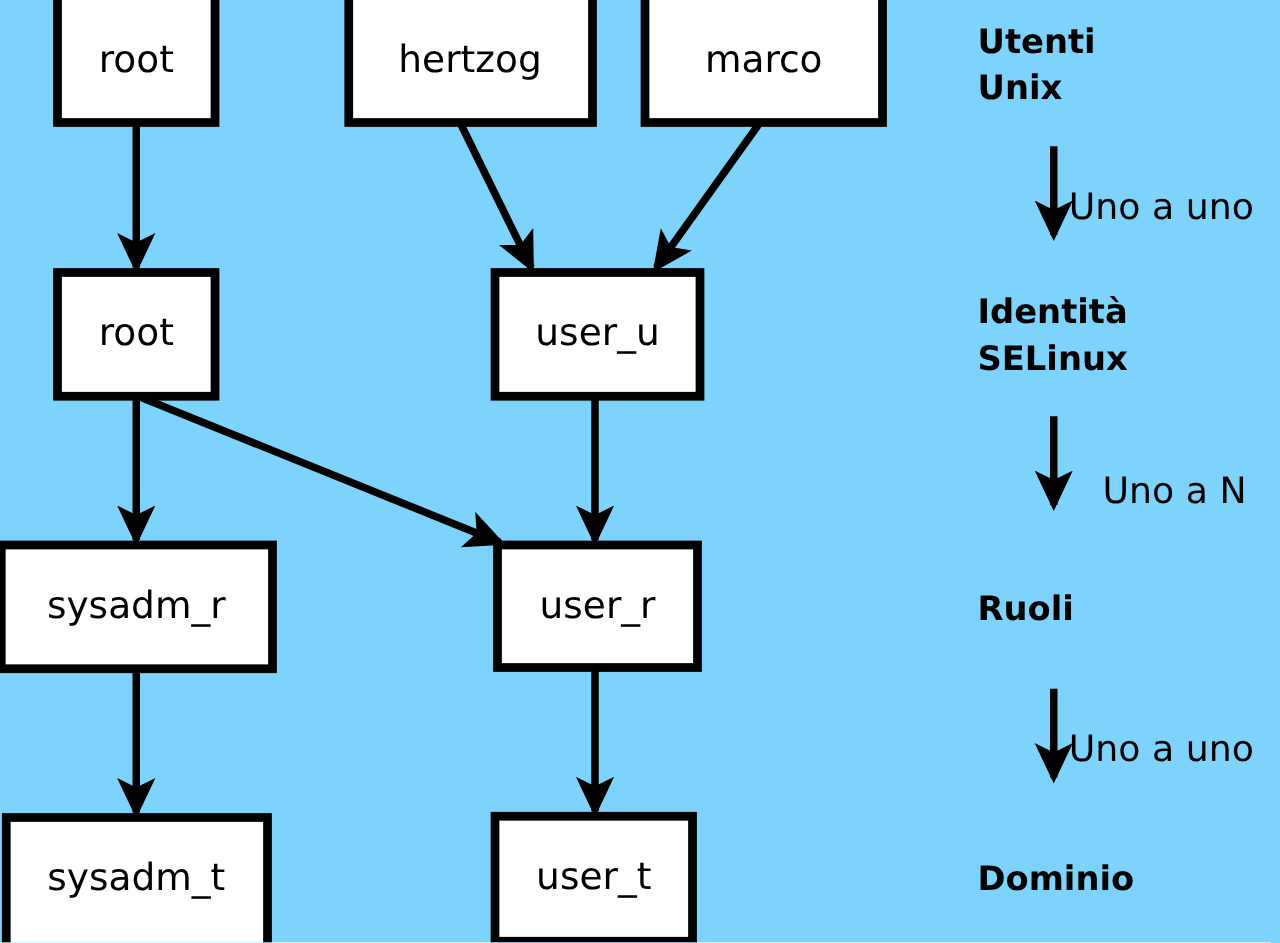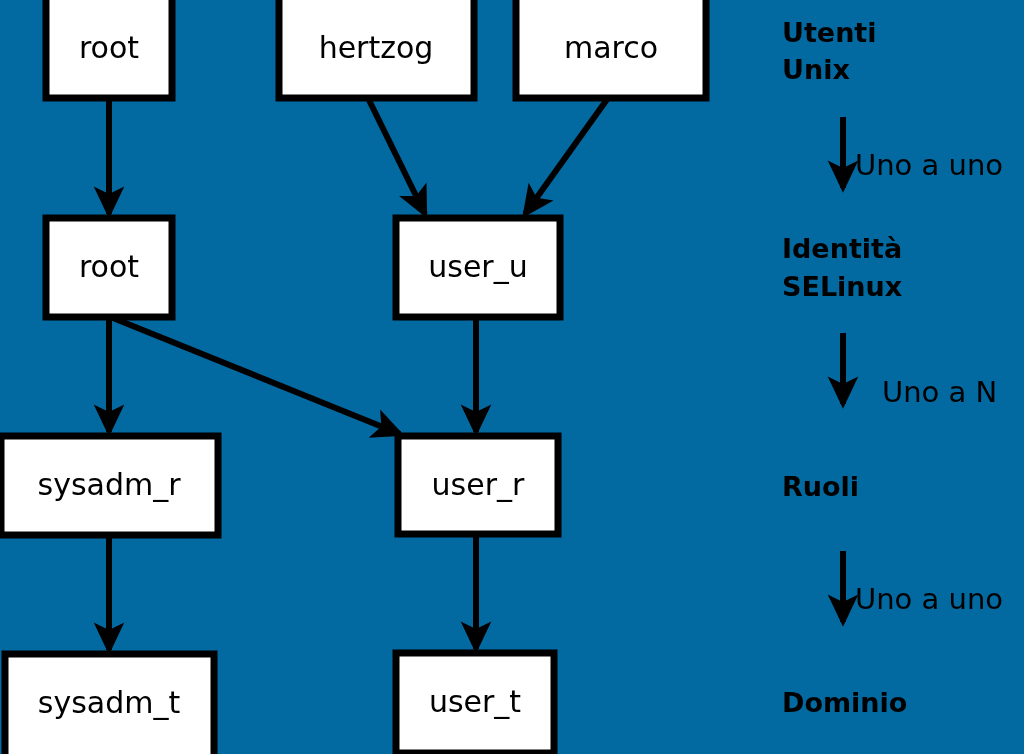--- a/index.html
+++ b/index.html
@@ -10,21 +10,21 @@
   body {
     width: 1024px;
     height: 754px;
     overflow: hidden;
     font-family: "DejaVu Sans", sans-serif;
   }
   #diagram-root {
     position: relative;
     width: 1024px;
     height: 754px;
-    background: #0369a1;
+    background: #7dd3fc;
   }
   svg.diagram {
     position: absolute;
     top: 0;
     left: 0;
     width: 1024px;
     height: 754px;
     display: block;
   }
   .node-rect {

